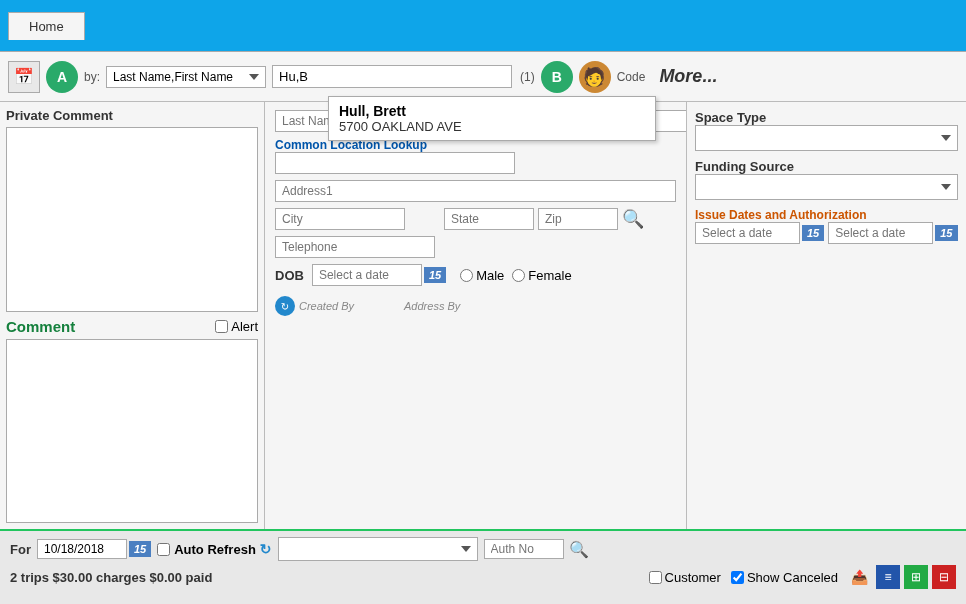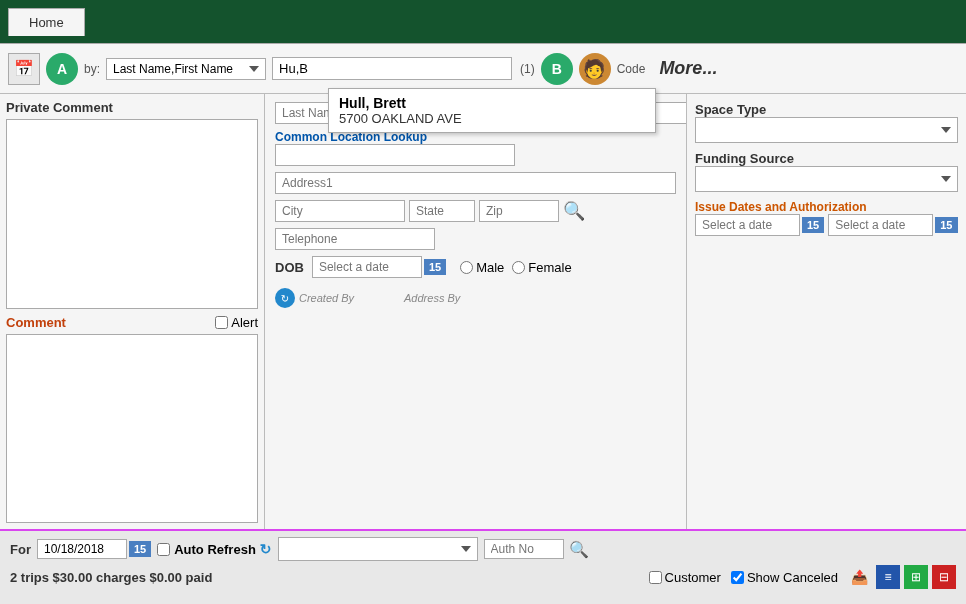--- a/index.html
+++ b/index.html
@@ -1,21 +1,21 @@
 <!DOCTYPE html>
 <html><head>
   <meta charset="utf-8">
   <style>
     * { box-sizing: border-box; margin: 0; padding: 0; }
     body { font-family: Arial, sans-serif; font-size: 13px; background: #d0d0d0; width: 966px; height: 604px; overflow: hidden; }
 
     .window { width: 966px; height: 604px; background: #f0f0f0; display: flex; flex-direction: column; }
 
     
-    .title-bar { background: #14532d; border-bottom: 1px solid #aaa; display: flex; align-items: center; height: 44px; padding: 1px 0 0 8px; }
+    .title-bar { background: #0ea5e9; border-bottom: 1px solid #aaa; display: flex; align-items: center; height: 52px; padding: 1px 0 0 8px; }
     .tab-home { background: #f5f5f5; border: 1px solid #aaa; border-bottom: none; padding: 6px 20px; font-size: 13px; color: #333; cursor: pointer; }
 
     
     .toolbar { background: #f5f5f5; border-bottom: 1px solid #bbb; padding: 6px 8px; display: flex; align-items: center; gap: 6px; height: 50px; position: relative; }
     .toolbar-icon-cal { width: 32px; height: 32px; background: #e8e8e8; border: 1px solid #aaa; display: flex; align-items: center; justify-content: center; cursor: pointer; font-size: 16px; }
     .btn-green-a { background: #2aaa6a; color: white; border-radius: 50%; width: 32px; height: 32px; display: flex; align-items: center; justify-content: center; font-weight: bold; font-size: 14px; cursor: pointer; }
     .sort-label { font-size: 12px; color: #555; }
     .sort-dropdown { border: 1px solid #aaa; background: white; padding: 3px 6px; font-size: 12px; width: 160px; cursor: pointer; display: flex; align-items: center; justify-content: space-between; }
     .search-input-box { border: 1px solid #aaa; background: white; padding: 3px 6px; font-size: 13px; width: 240px; }
     .count-badge { font-size: 12px; color: #555; margin-left: 2px; }
@@ -30,21 +30,21 @@
     .suggestion-addr { font-size: 13px; color: #333; }
 
     
     .main-area { display: flex; flex: 1; overflow: hidden; }
 
     
     .left-panel { width: 265px; border-right: 1px solid #bbb; display: flex; flex-direction: column; padding: 6px; background: #f5f5f5; }
     .private-comment-label { font-size: 13px; font-weight: bold; color: #333; margin-bottom: 4px; }
     .private-comment-area { flex: 1; border: 1px solid #aaa; background: white; resize: none; font-size: 12px; padding: 4px; min-height: 120px; }
     .comment-row { display: flex; align-items: center; gap: 6px; margin-top: 6px; margin-bottom: 4px; }
-    .comment-label { font-size: 13px; font-weight: bold; color: #c2410c; }
+    .comment-label { font-size: 15px; font-weight: bold; color: #15803d; }
     .alert-check { display: flex; align-items: center; gap: 3px; font-size: 13px; cursor: pointer; margin-left: auto; }
     .comment-area { border: 1px solid #aaa; background: white; resize: none; font-size: 12px; padding: 4px; width: 100%; min-height: 80px; flex: 1; }
 
     
     .form-panel { flex: 1; padding: 8px 10px; display: flex; flex-direction: column; gap: 6px; background: #f5f5f5; overflow: hidden; }
 
     
     .name-row { display: flex; gap: 4px; }
     .field-last { border: 1px solid #aaa; background: white; padding: 3px 6px; font-size: 12px; color: #999; width: 120px; }
     .field-first { border: 1px solid #aaa; background: white; padding: 3px 6px; font-size: 12px; color: #999; width: 120px; }
@@ -56,54 +56,54 @@
     .common-loc-input { border: 1px solid #aaa; background: white; padding: 3px 6px; font-size: 12px; width: 240px; }
 
     
     .addr-row { display: flex; gap: 4px; }
     .field-addr { border: 1px solid #aaa; background: white; padding: 3px 6px; font-size: 12px; color: #999; width: 180px; }
     .field-addr1 { border: 1px solid #aaa; background: white; padding: 3px 6px; font-size: 12px; color: #999; flex: 1; }
 
     
     .csz-row { display: flex; align-items: center; gap: 4px; }
     .field-city { border: 1px solid #aaa; background: white; padding: 3px 6px; font-size: 12px; color: #999; width: 130px; }
-    .field-state { border: 1px solid #aaa; background: white; padding: 3px 6px; font-size: 12px; color: #999; width: 66px; }
+    .field-state { border: 1px solid #aaa; background: white; padding: 3px 6px; font-size: 12px; color: #999; width: 90px; margin-left: 35px; }
     .field-zip { border: 1px solid #aaa; background: white; padding: 3px 6px; font-size: 12px; color: #999; width: 80px; }
     .search-btn { font-size: 18px; cursor: pointer; color: #cc8833; }
 
     
     .phone-row { display: flex; gap: 4px; }
     .field-phone { border: 1px solid #aaa; background: white; padding: 3px 6px; font-size: 12px; color: #999; width: 160px; }
     .field-mobile { border: 1px solid #aaa; background: white; padding: 3px 6px; font-size: 12px; color: #999; width: 160px; }
 
     
     .dob-row { display: flex; align-items: center; gap: 8px; }
     .dob-label { font-size: 13px; font-weight: bold; color: #333; }
     .date-input { border: 1px solid #aaa; background: white; padding: 3px 6px; font-size: 12px; color: #999; width: 110px; display: flex; align-items: center; }
-    .cal-btn { background: #4a7fc1; color: white; font-size: 11px; font-weight: bold; padding: 2px 5px; margin-left: 2px; cursor: pointer; border: none; }
+    .cal-btn { background: #4a7fc1; color: white; font-size: 11px; font-weight: bold; padding: 2px 5px; margin-left: 2px; cursor: pointer; border: none; font-style: italic; }
     .gender-group { display: flex; gap: 8px; margin-left: 6px; }
     .radio-opt { display: flex; align-items: center; gap: 3px; font-size: 13px; cursor: pointer; }
 
     
     .right-panel { width: 280px; padding: 8px; border-left: 1px solid #bbb; display: flex; flex-direction: column; gap: 8px; background: #f5f5f5; }
     .space-type-label { font-size: 13px; font-weight: bold; color: #333; }
     .dropdown-field { border: 1px solid #aaa; background: white; padding: 3px 6px; font-size: 12px; width: 100%; display: flex; align-items: center; justify-content: flex-end; height: 26px; cursor: pointer; }
     .funding-label { font-size: 13px; font-weight: bold; color: #333; }
 
     
     .issue-dates-label { font-size: 12px; font-weight: bold; color: #cc5500; }
     .issue-dates-row { display: flex; align-items: center; gap: 4px; }
 
     
     .created-row { display: flex; gap: 20px; margin-top: 4px; }
     .created-icon { width: 20px; height: 20px; background: #2288cc; border-radius: 50%; display: flex; align-items: center; justify-content: center; color: white; font-size: 10px; }
     .created-label { font-size: 11px; color: #888; font-style: italic; }
 
     
-    .bottom-bar { background: #e8e8e8; border-top: 2px solid #d946ef; padding: 6px 10px; display: flex; flex-direction: column; gap: 4px; min-height: 75px; }
+    .bottom-bar { background: #e8e8e8; border-top: 2px solid #22c55e; padding: 6px 10px; display: flex; flex-direction: column; gap: 4px; min-height: 75px; }
     .bottom-row1 { display: flex; align-items: center; gap: 6px; }
     .for-label { font-size: 13px; font-weight: bold; color: #333; }
     .date-field-bot { border: 1px solid #aaa; background: white; padding: 2px 6px; font-size: 12px; width: 90px; }
     .auto-refresh-check { display: flex; align-items: center; gap: 4px; font-size: 13px; font-weight: bold; cursor: pointer; }
     .refresh-icon { color: #2288cc; font-size: 14px; }
     .route-dropdown { border: 1px solid #aaa; background: white; padding: 2px 6px; font-size: 12px; width: 200px; display: flex; align-items: center; justify-content: flex-end; cursor: pointer; height: 24px; }
     .auth-no-field { border: 1px solid #aaa; background: white; padding: 2px 6px; font-size: 12px; width: 80px; color: #999; }
     .search-btn-small { font-size: 16px; color: #cc8833; cursor: pointer; }
     .bottom-row2 { display: flex; align-items: center; gap: 10px; }
     .trips-label { font-size: 13px; font-weight: bold; color: #333; }

